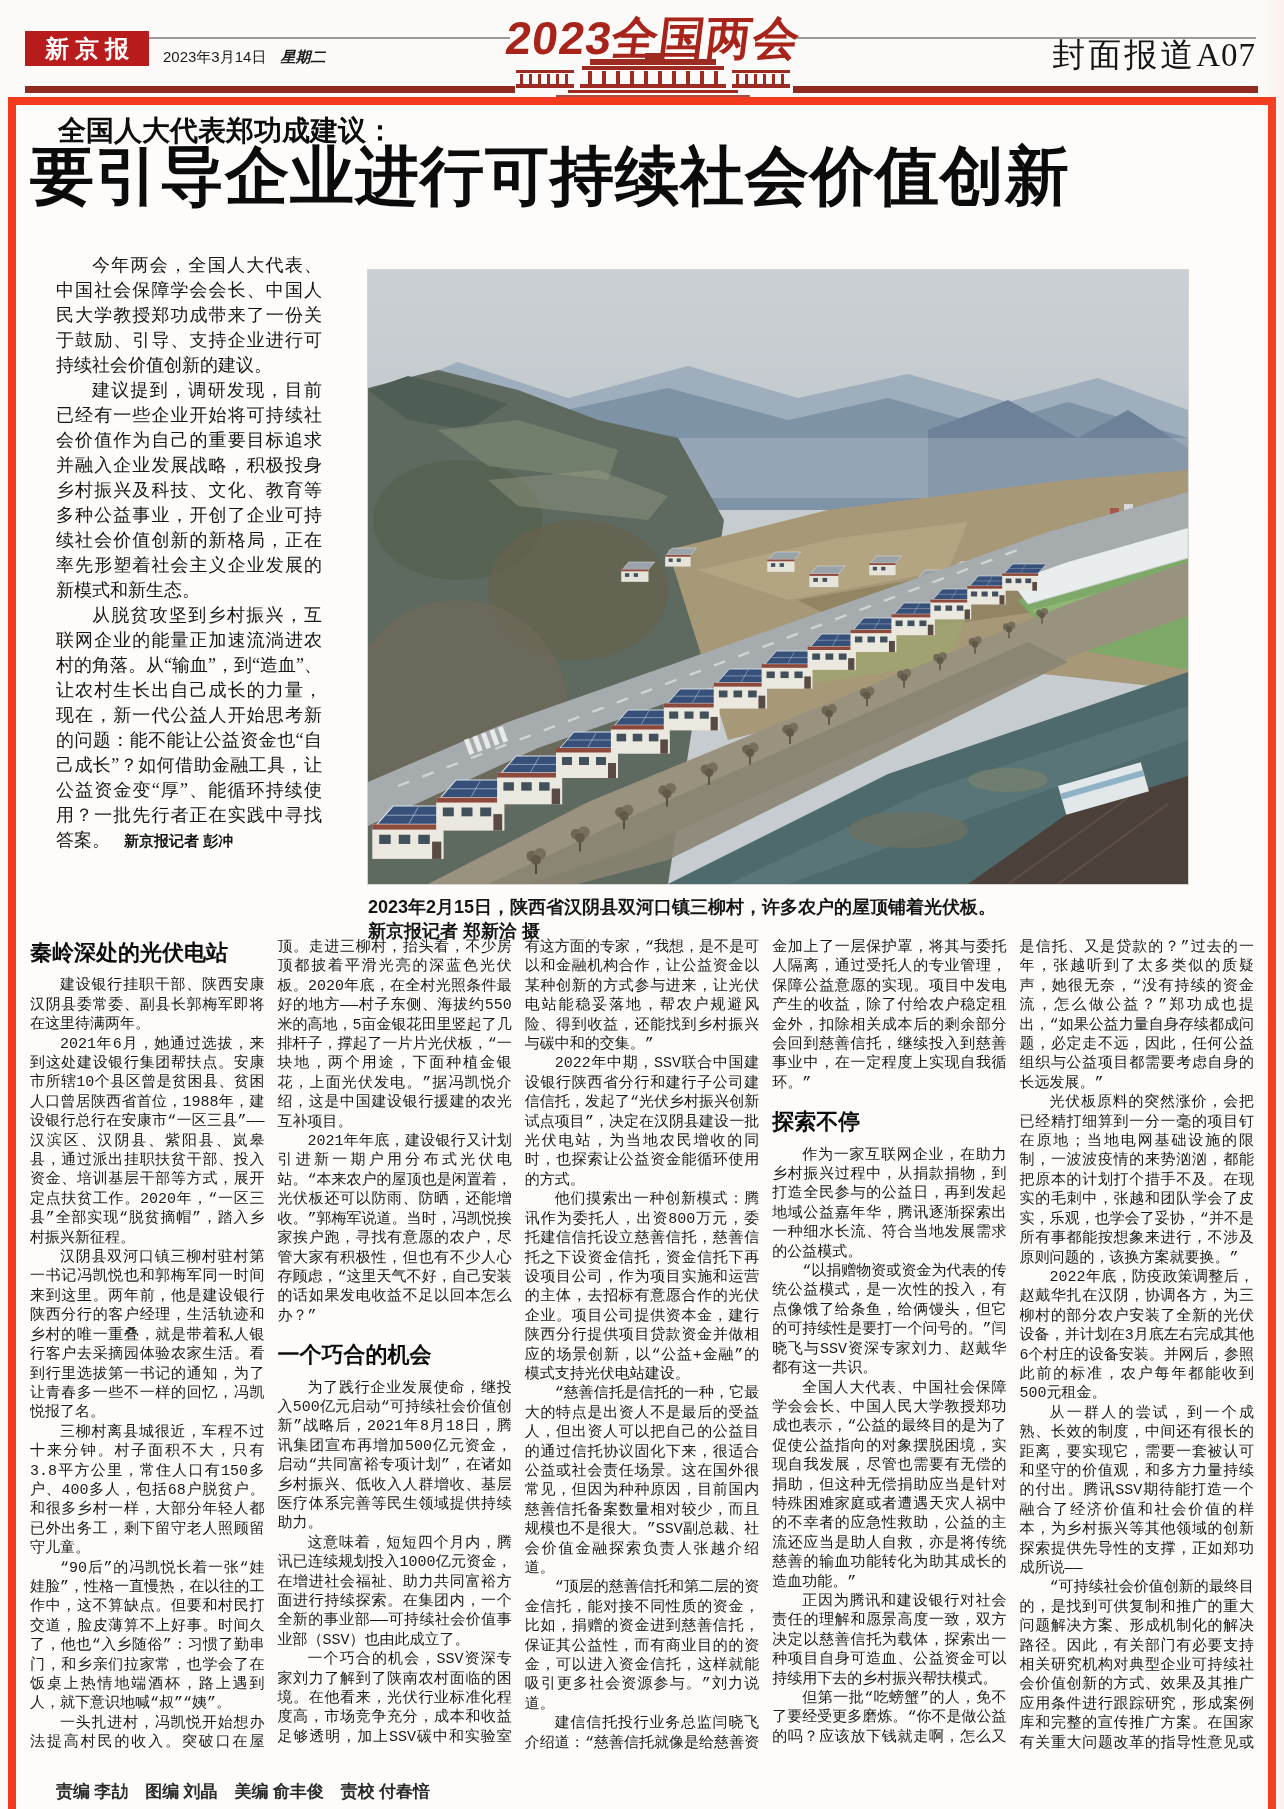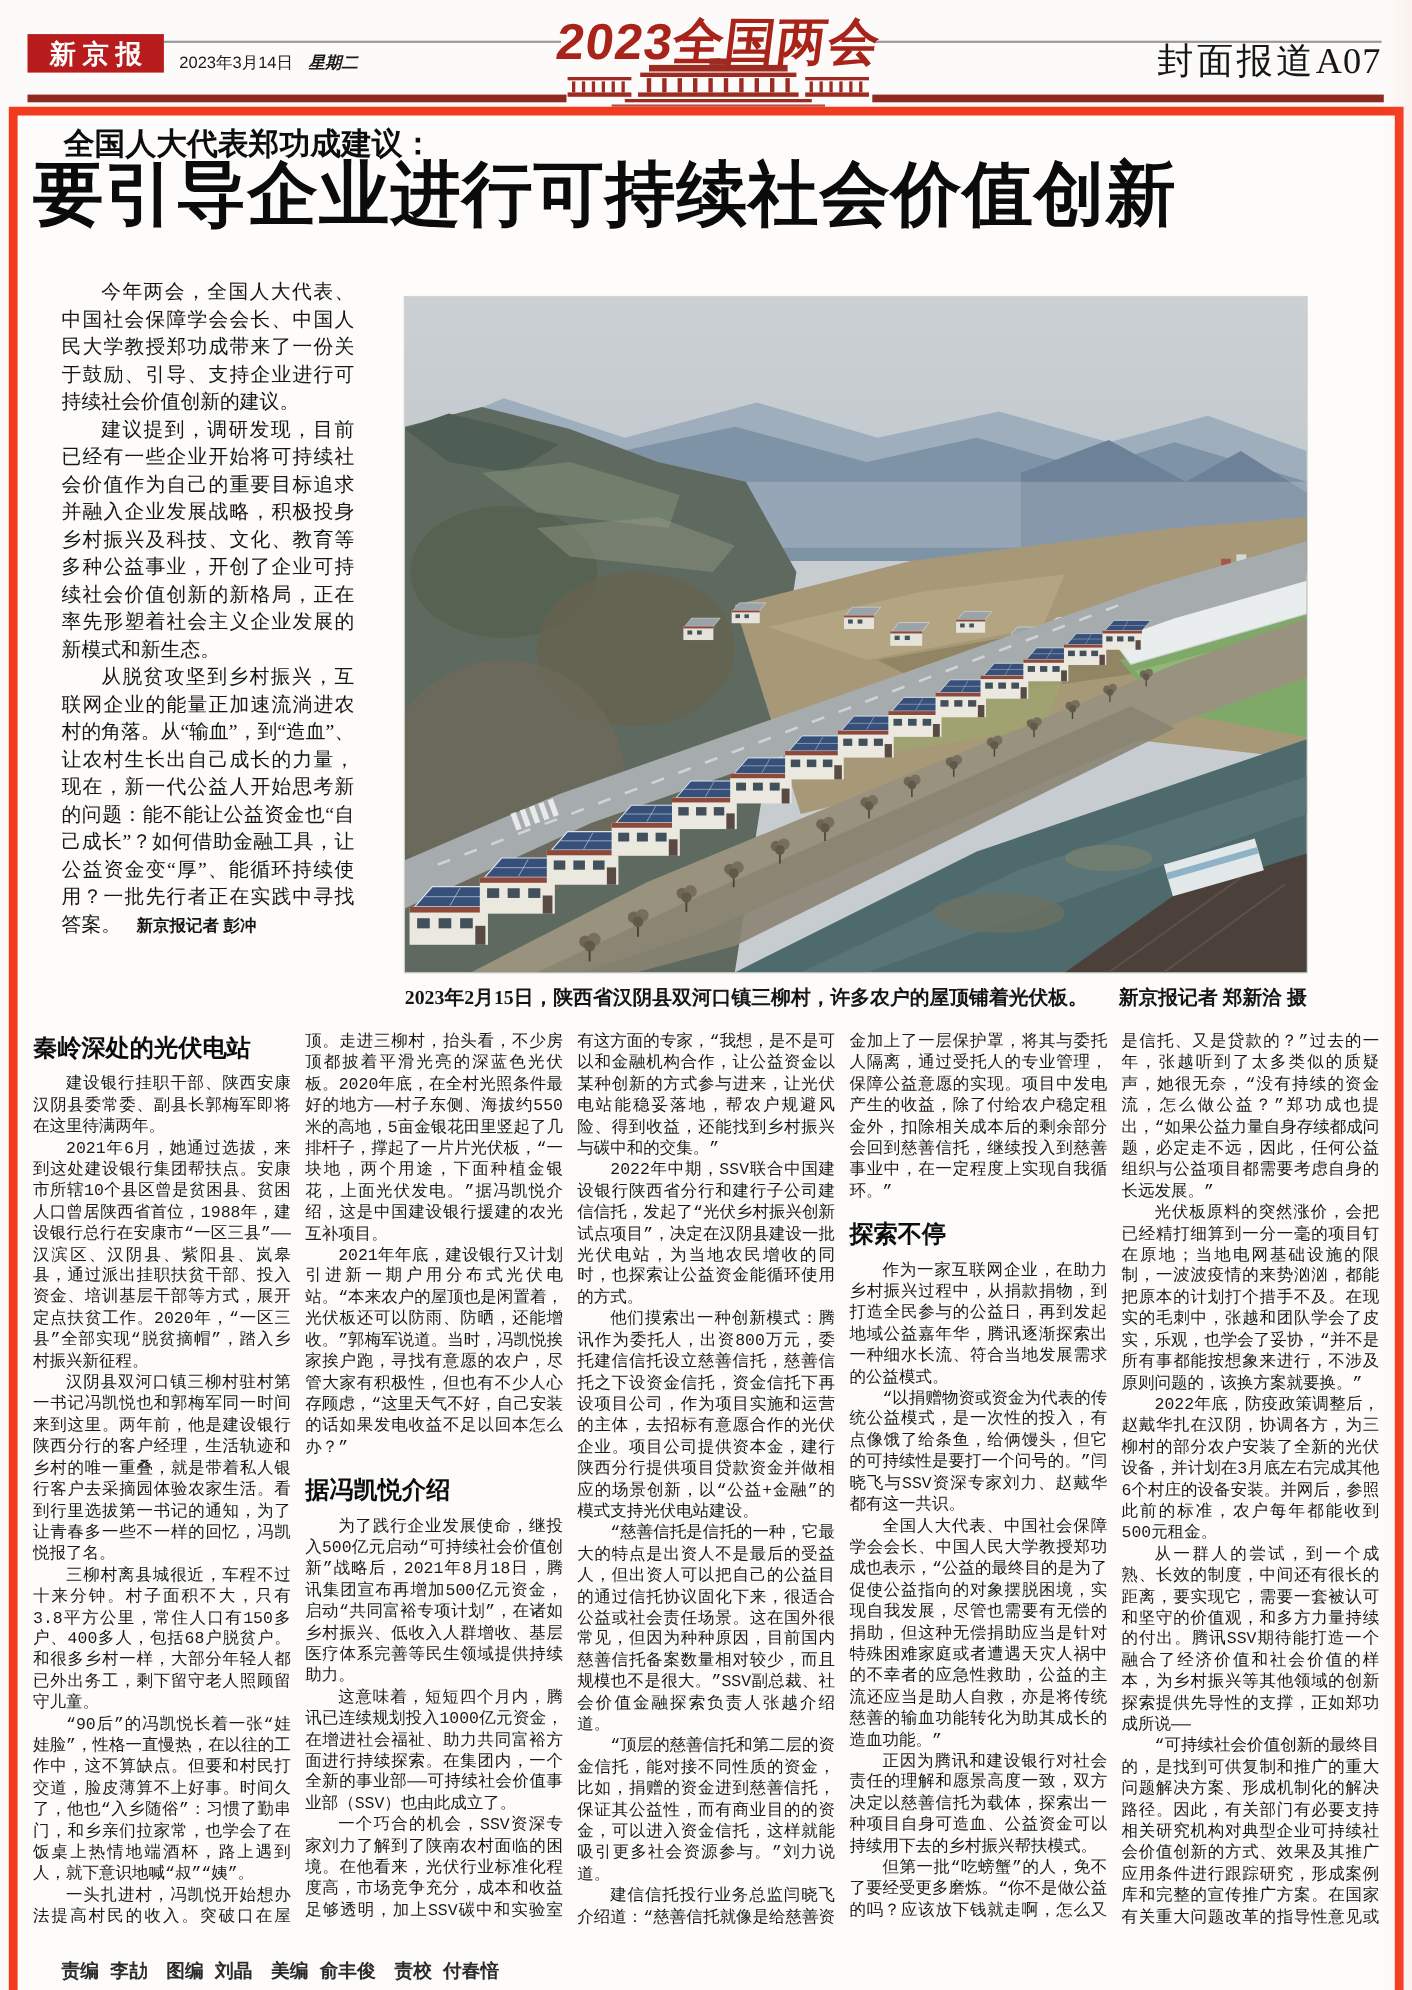--- a/index.html
+++ b/index.html
@@ -59,37 +59,37 @@
   }
   .intro p{margin:0;text-indent:2em;}
   .intro b{font-family:Liberation Sans, sans-serif;font-size:15px;margin-left:14px;white-space:nowrap;}
   .photo{
     position:absolute;left:352px;top:165px;width:820px;height:614px;
     background:#c7ccd0;overflow:hidden;box-shadow:0 0 0 1px #d8d5cf;
   }
   .photo svg{display:block;width:100%;height:100%;}
   .caption-row{
     position:absolute;left:352px;top:790px;width:820px;display:flex;justify-content:space-between;align-items:baseline;
-    font-family:Liberation Serif, serif;font-weight:700;font-size:18px;color:#151515;
+    font-family:Liberation Sans, sans-serif;font-weight:700;font-size:18px;color:#151515;flex-direction:column;
   }
   .flow{
     position:absolute;left:14px;top:833px;width:1224px;height:820px;overflow:hidden;
     column-count:5;column-gap:13px;column-fill:auto;
     font-size:15px;line-height:19.4px;text-align:justify;color:#1a1a1a;
   }
   .flow p{margin:0;text-indent:2em;font-family:Liberation Mono, monospace;}
   .flow h3{
     font-family:"Liberation Sans","DejaVu Sans",sans-serif;font-size:22px;line-height:1.2;
     margin:16px 0 10px;color:#0d0d0d;break-inside:avoid;
   }
   .flow h3.first{margin-top:2px;}
   
   .footer{
     position:absolute;left:56px;top:1780px;
-    font-family:Liberation Mono, monospace;font-weight:600;font-size:17px;color:#2b2b2b;
+    font-family:Liberation Serif, serif;font-weight:600;font-size:17px;color:#2b2b2b;
   }
   
   .scan-tint{position:absolute;right:0;top:0;width:26px;height:100%;
     background:linear-gradient(to left,rgba(250,150,140,.10),rgba(250,150,140,0));pointer-events:none;}
 </style>
 </head>
 <body>
 
 <div class="thin-rule l"></div>
 <div class="thin-rule r"></div>
@@ -298,21 +298,21 @@
 
   <div class="flow">
       <h3 class="sec-head first">秦岭深处的光伏电站</h3>
       <p>建设银行挂职干部、陕西安康汉阴县委常委、副县长郭梅军即将在这里待满两年。</p>
       <p>2021年6月，她通过选拔，来到这处建设银行集团帮扶点。安康市所辖10个县区曾是贫困县、贫困人口曾居陕西省首位，1988年，建设银行总行在安康市“一区三县”——汉滨区、汉阴县、紫阳县、岚皋县，通过派出挂职扶贫干部、投入资金、培训基层干部等方式，展开定点扶贫工作。2020年，“一区三县”全部实现“脱贫摘帽”，踏入乡村振兴新征程。</p>
       <p>汉阴县双河口镇三柳村驻村第一书记冯凯悦也和郭梅军同一时间来到这里。两年前，他是建设银行陕西分行的客户经理，生活轨迹和乡村的唯一重叠，就是带着私人银行客户去采摘园体验农家生活。看到行里选拔第一书记的通知，为了让青春多一些不一样的回忆，冯凯悦报了名。</p>
       <p>三柳村离县城很近，车程不过十来分钟。村子面积不大，只有3.8平方公里，常住人口有150多户、400多人，包括68户脱贫户。和很多乡村一样，大部分年轻人都已外出务工，剩下留守老人照顾留守儿童。</p>
       <p>“90后”的冯凯悦长着一张“娃娃脸”，性格一直慢热，在以往的工作中，这不算缺点。但要和村民打交道，脸皮薄算不上好事。时间久了，他也“入乡随俗”：习惯了勤串门，和乡亲们拉家常，也学会了在饭桌上热情地端酒杯，路上遇到人，就下意识地喊“叔”“姨”。</p>
       <p>一头扎进村，冯凯悦开始想办法提高村民的收入。突破口在屋顶。走进三柳村，抬头看，不少房顶都披着平滑光亮的深蓝色光伏板。2020年底，在全村光照条件最好的地方——村子东侧、海拔约550米的高地，5亩金银花田里竖起了几排杆子，撑起了一片片光伏板，“一块地，两个用途，下面种植金银花，上面光伏发电。”据冯凯悦介绍，这是中国建设银行援建的农光互补项目。</p>
       <p>2021年年底，建设银行又计划引进新一期户用分布式光伏电站。“本来农户的屋顶也是闲置着，光伏板还可以防雨、防晒，还能增收。”郭梅军说道。当时，冯凯悦挨家挨户跑，寻找有意愿的农户，尽管大家有积极性，但也有不少人心存顾虑，“这里天气不好，自己安装的话如果发电收益不足以回本怎么办？”</p>
-      <h3 class="sec-head">据冯凯悦介绍</h3>
+      <h3 class="sec-head">一个巧合的机会</h3>
       <p>为了践行企业发展使命，继投入500亿元启动“可持续社会价值创新”战略后，2021年8月18日，腾讯集团宣布再增加500亿元资金，启动“共同富裕专项计划”，在诸如乡村振兴、低收入人群增收、基层医疗体系完善等民生领域提供持续助力。</p>
       <p>这意味着，短短四个月内，腾讯已连续规划投入1000亿元资金，在增进社会福祉、助力共同富裕方面进行持续探索。在集团内，一个全新的事业部——可持续社会价值事业部（SSV）也由此成立了。</p>
       <p>一个巧合的机会，SSV资深专家刘力了解到了陕南农村面临的困境。在他看来，光伏行业标准化程度高，市场竞争充分，成本和收益足够透明，加上SSV碳中和实验室有这方面的专家，“我想，是不是可以和金融机构合作，让公益资金以某种创新的方式参与进来，让光伏电站能稳妥落地，帮农户规避风险、得到收益，还能找到乡村振兴与碳中和的交集。”</p>
       <p>2022年中期，SSV联合中国建设银行陕西省分行和建行子公司建信信托，发起了“光伏乡村振兴创新试点项目”，决定在汉阴县建设一批光伏电站，为当地农民增收的同时，也探索让公益资金能循环使用的方式。</p>
       <p>他们摸索出一种创新模式：腾讯作为委托人，出资800万元，委托建信信托设立慈善信托，慈善信托之下设资金信托，资金信托下再设项目公司，作为项目实施和运营的主体，去招标有意愿合作的光伏企业。项目公司提供资本金，建行陕西分行提供项目贷款资金并做相应的场景创新，以“公益+金融”的模式支持光伏电站建设。</p>
       <p>“慈善信托是信托的一种，它最大的特点是出资人不是最后的受益人，但出资人可以把自己的公益目的通过信托协议固化下来，很适合公益或社会责任场景。这在国外很常见，但因为种种原因，目前国内慈善信托备案数量相对较少，而且规模也不是很大。”SSV副总裁、社会价值金融探索负责人张越介绍道。</p>
       <p>“顶层的慈善信托和第二层的资金信托，能对接不同性质的资金，比如，捐赠的资金进到慈善信托，保证其公益性，而有商业目的的资金，可以进入资金信托，这样就能吸引更多社会资源参与。”刘力说道。</p>
       <p>建信信托投行业务总监闫晓飞介绍道：“慈善信托就像是给慈善资金加上了一层保护罩，将其与委托人隔离，通过受托人的专业管理，保障公益意愿的实现。项目中发电产生的收益，除了付给农户稳定租金外，扣除相关成本后的剩余部分会回到慈善信托，继续投入到慈善事业中，在一定程度上实现自我循环。”</p>
       <h3 class="sec-head">探索不停</h3>
       <p>作为一家互联网企业，在助力乡村振兴过程中，从捐款捐物，到打造全民参与的公益日，再到发起地域公益嘉年华，腾讯逐渐探索出一种细水长流、符合当地发展需求的公益模式。</p>

